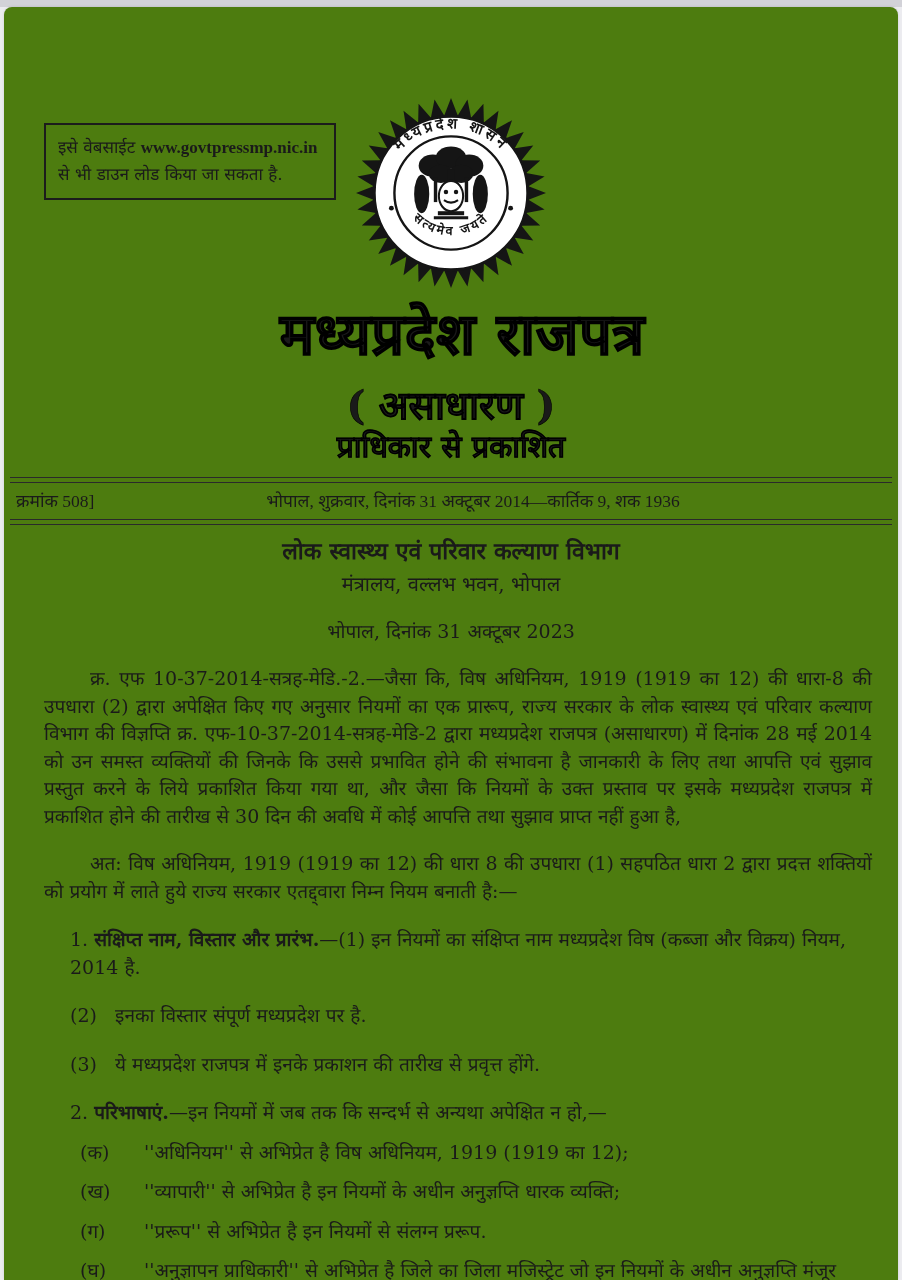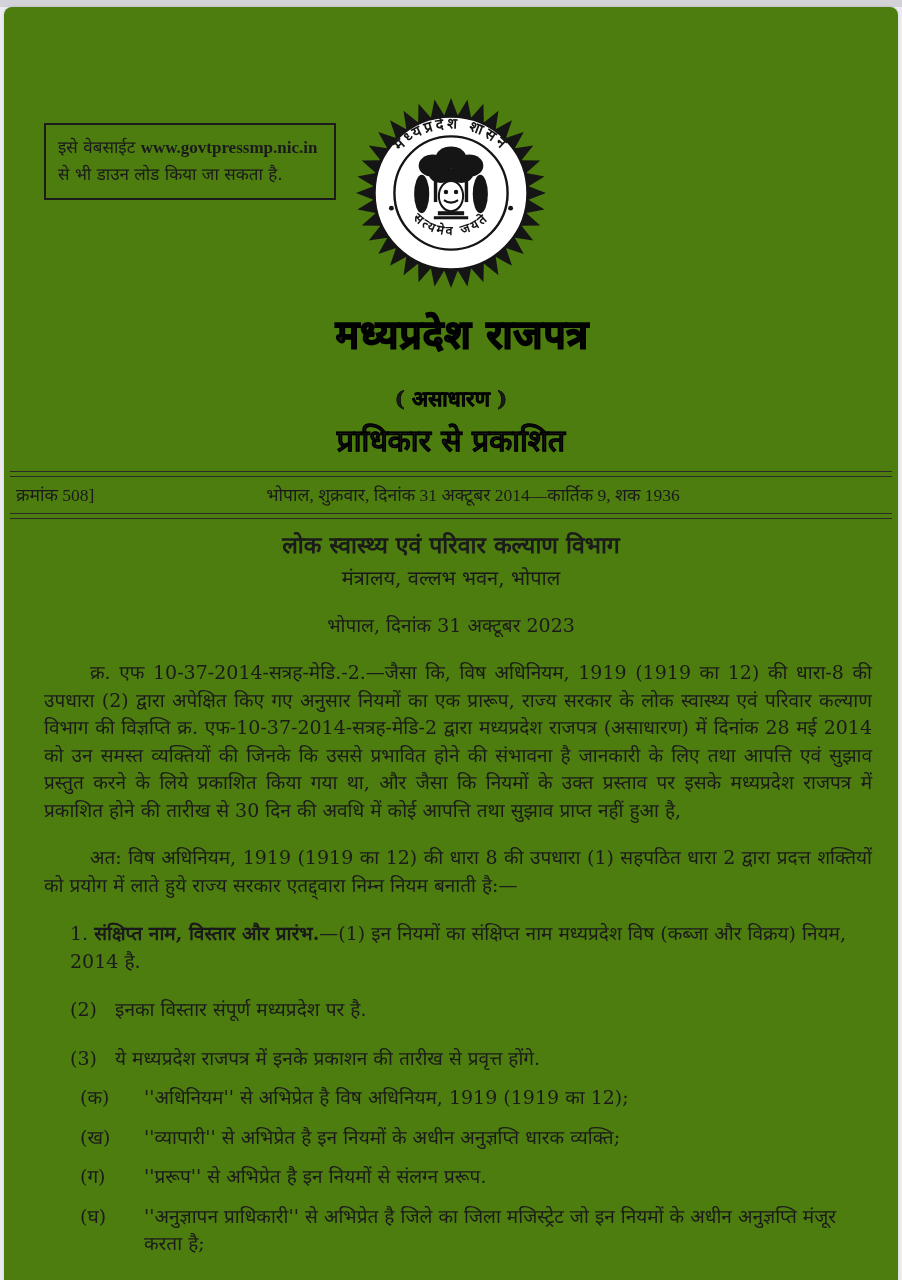--- a/index.html
+++ b/index.html
@@ -33,28 +33,28 @@
   .download-box .url{font-weight:bold;font-family:"Liberation Serif","DejaVu Serif",serif;}
   
   .emblem-wrap{
     padding-top:90px;
     display:flex;justify-content:center;
   }
   .emblem-wrap svg{display:block;}
   
   .masthead{text-align:center;}
   .gazette-title{
-    font-size:39px;font-weight:700;line-height:78px;
+    font-size:57px;font-weight:700;line-height:78px;
     letter-spacing:1px;
     -webkit-text-stroke:1.6px #000;
     margin-top:6px;
     margin-left:23px;
   }
   .extraordinary{
-    font-size:21px;font-weight:700;line-height:44px;margin-top:4px;
+    font-size:39px;font-weight:700;line-height:44px;margin-top:10px;
     -webkit-text-stroke:.6px #000;
   }
   .published-by{
     font-size:30px;font-weight:700;line-height:40px;margin-top:0px;
     -webkit-text-stroke:.5px #000;
   }
   
   .issue-block{margin-top:10px;font-family:Liberation Serif, serif;}
   .double-rule{
     height:4px;margin:0 6px;
@@ -179,20 +179,24 @@
     <div class="rule-item">
       <span class="rule-num">(2)</span>&nbsp;&nbsp;
       <span>इनका विस्तार संपूर्ण मध्यप्रदेश पर है.</span>
     </div>
 
     <div class="rule-item">
       <span class="rule-num">(3)</span>&nbsp;&nbsp;
       <span>ये मध्यप्रदेश राजपत्र में इनके प्रकाशन की तारीख से प्रवृत्त होंगे.</span>
     </div>
 
+    <div class="rule-item">
+      <span class="rule-num">2.</span>
+      <span class="rule-heading">परिभाषाएं.</span><span>—इन नियमों में जब तक कि सन्दर्भ से अन्यथा अपेक्षित न हो,—</span>
+    </div>
 
     <div class="def-item">
       <span class="def-label">(क)</span>
       <span class="def-text">''अधिनियम'' से अभिप्रेत है विष अधिनियम, 1919 (1919 का 12);</span>
     </div>
     <div class="def-item">
       <span class="def-label">(ख)</span>
       <span class="def-text">''व्यापारी'' से अभिप्रेत है इन नियमों के अधीन अनुज्ञप्ति धारक व्यक्ति;</span>
     </div>
     <div class="def-item">

